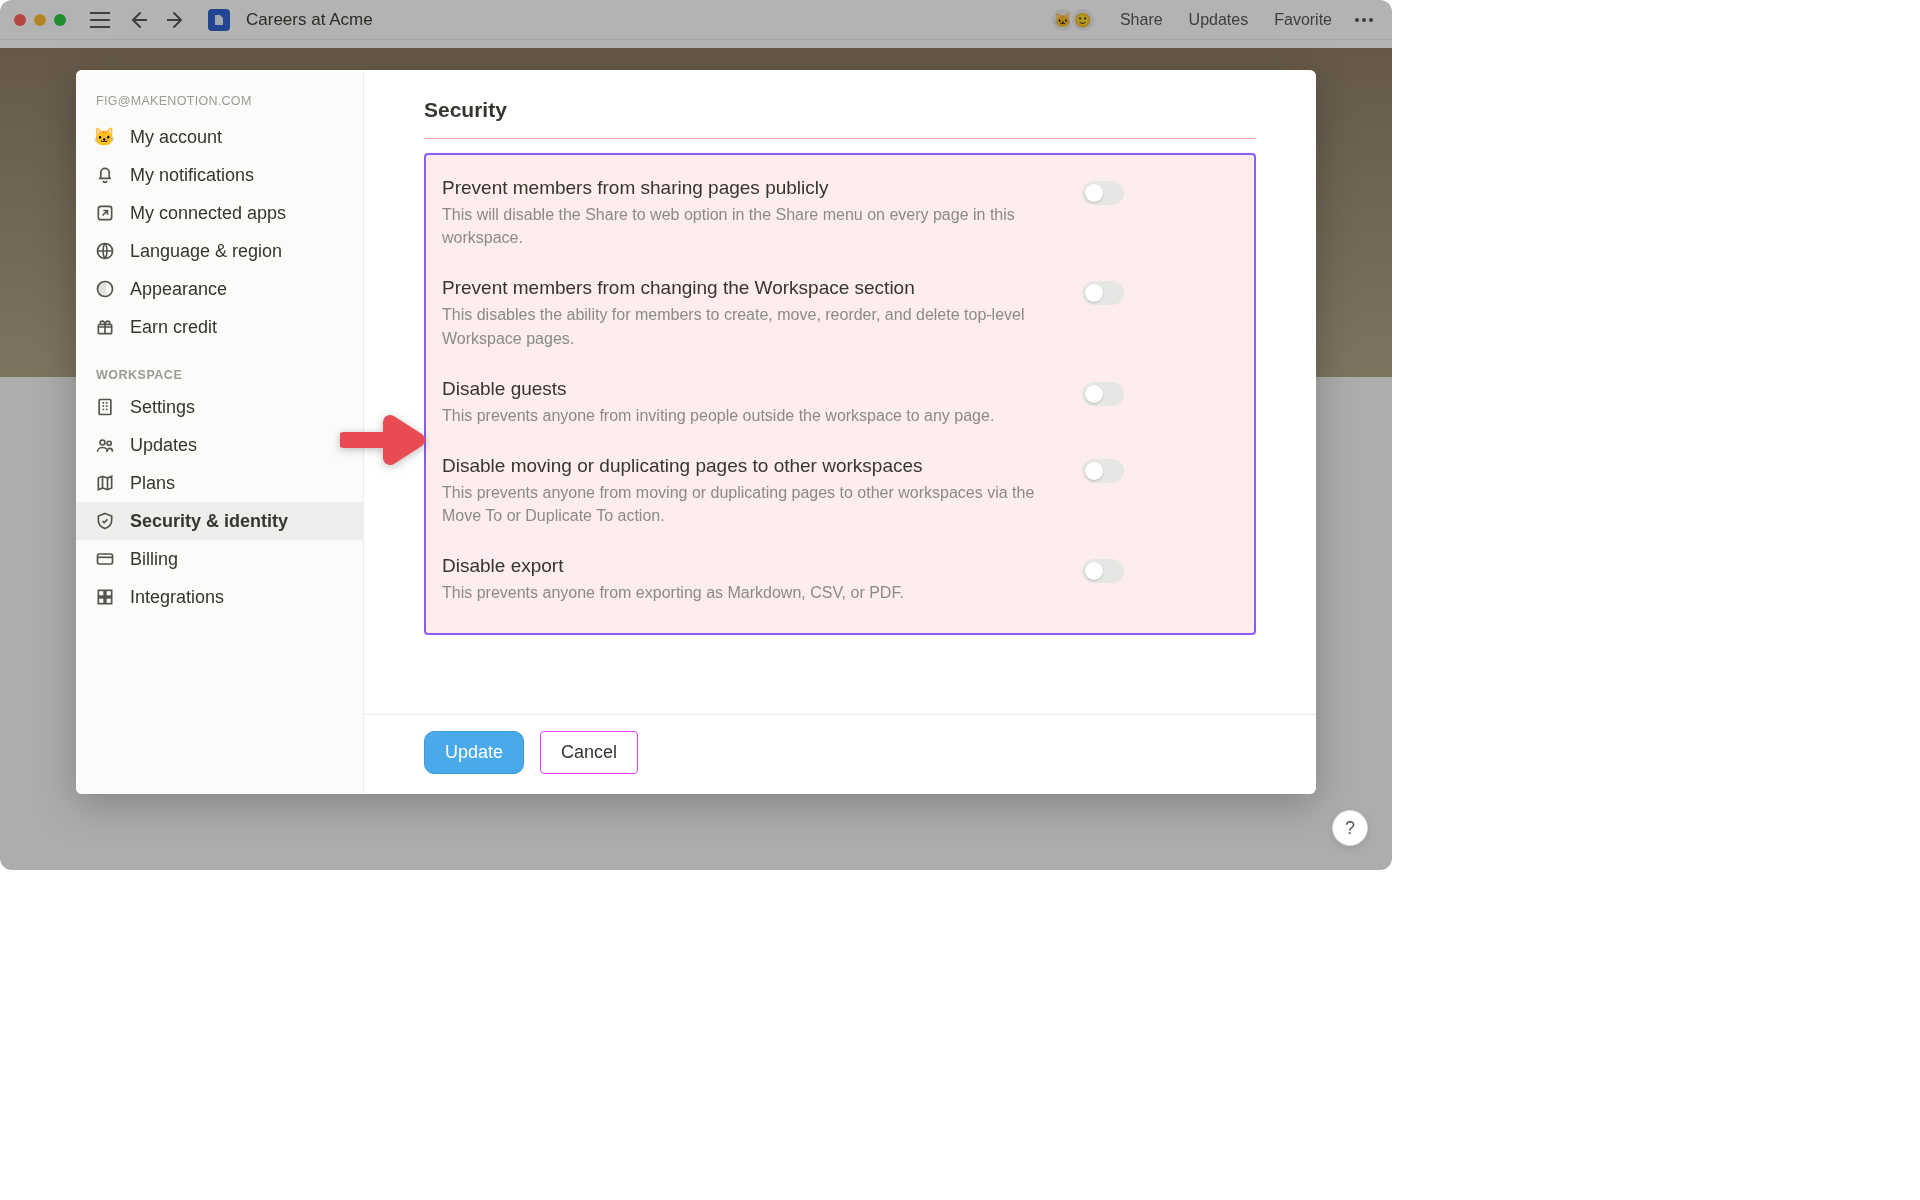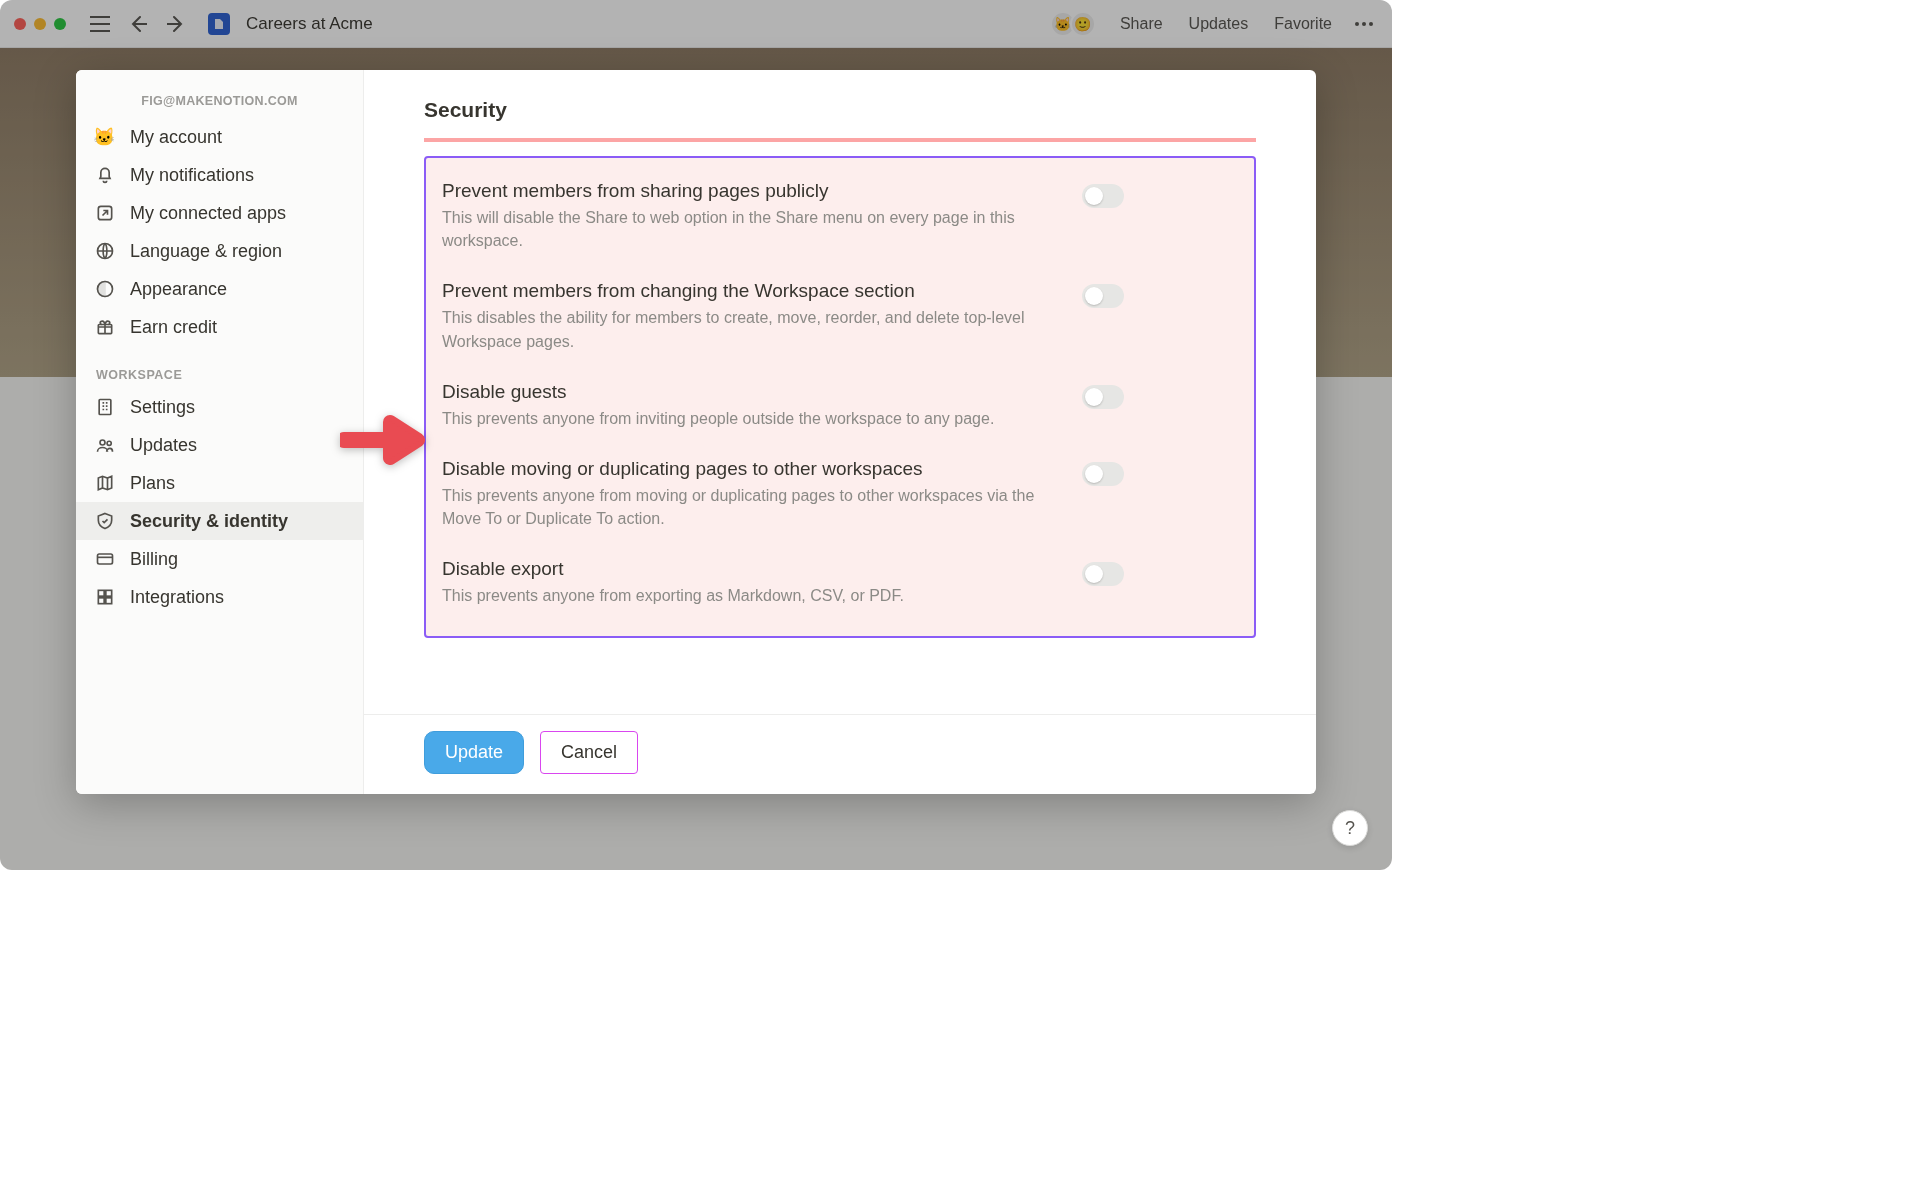--- a/index.html
+++ b/index.html
@@ -13,21 +13,21 @@
   }
 
   
   .window-frame {
     position: absolute; inset: 0;
     border-radius: 12px;
     overflow: hidden;
     background: #fff;
   }
   .window-bar {
-    height: 48px;
+    height: 40px;
     display: flex;
     align-items: center;
     gap: 10px;
     padding: 0 14px;
     background: #fff;
     border-bottom: 1px solid #ebebea;
     color: #37352f;
     position: relative;
     z-index: 1;
   }
@@ -69,40 +69,40 @@
   }
   
   .sidebar{
     width:288px;
     background:#fbfbfa;
     border-right:1px solid #ededec;
     padding:18px 0 18px 0;
     overflow:auto;
   }
   .sidebar-email{
-    font-size:12.5px; font-weight:700; letter-spacing:.3px;
-    color:#9b9a97; padding:6px 20px 10px; text-transform:uppercase;text-align:center;
+    font-size:12.5px; font-weight:400; letter-spacing:.3px;
+    color:#9b9a97; padding:6px 20px 10px; text-transform:uppercase;
   }
   .sidebar-heading{
     font-size:12.5px; font-weight:700; letter-spacing:.5px;
     color:#9b9a97; padding:22px 20px 6px; text-transform:uppercase;
   }
   .nav-item{
     display:flex; align-items:center; gap:14px;
     padding:8px 18px;
     font-size:18px; color:#37352f;
     cursor:pointer;
   }
   .nav-item .ic{width:22px;height:22px;display:inline-flex;align-items:center;justify-content:center;color:#55534e;}
   .nav-item.active{background:#eeeeec;font-weight:600;}
 
   
   .content{flex:1; display:flex; flex-direction:column;}
   .content-scroll{flex:1; overflow:auto; padding:28px 60px 0 60px;}
-  .section-title{font-size:21px; font-weight:600; color:#37352f; padding-bottom:16px; border-bottom:4px solid #fca5a5; margin-bottom:0;}
+  .section-title{font-size:21px; font-weight:600; color:#37352f; padding-bottom:16px; border-bottom:1px solid #fca5a5; margin-bottom:0;}
   .highlight-box{
     margin-top:14px;
     border:2px solid #8b5cf6;
     background:#fdeeed;
     border-radius:4px;
     padding:8px 10px 14px;
   }
   .setting-row{
     display:flex; align-items:flex-start; gap:20px;
     padding:14px 6px 14px 6px;

